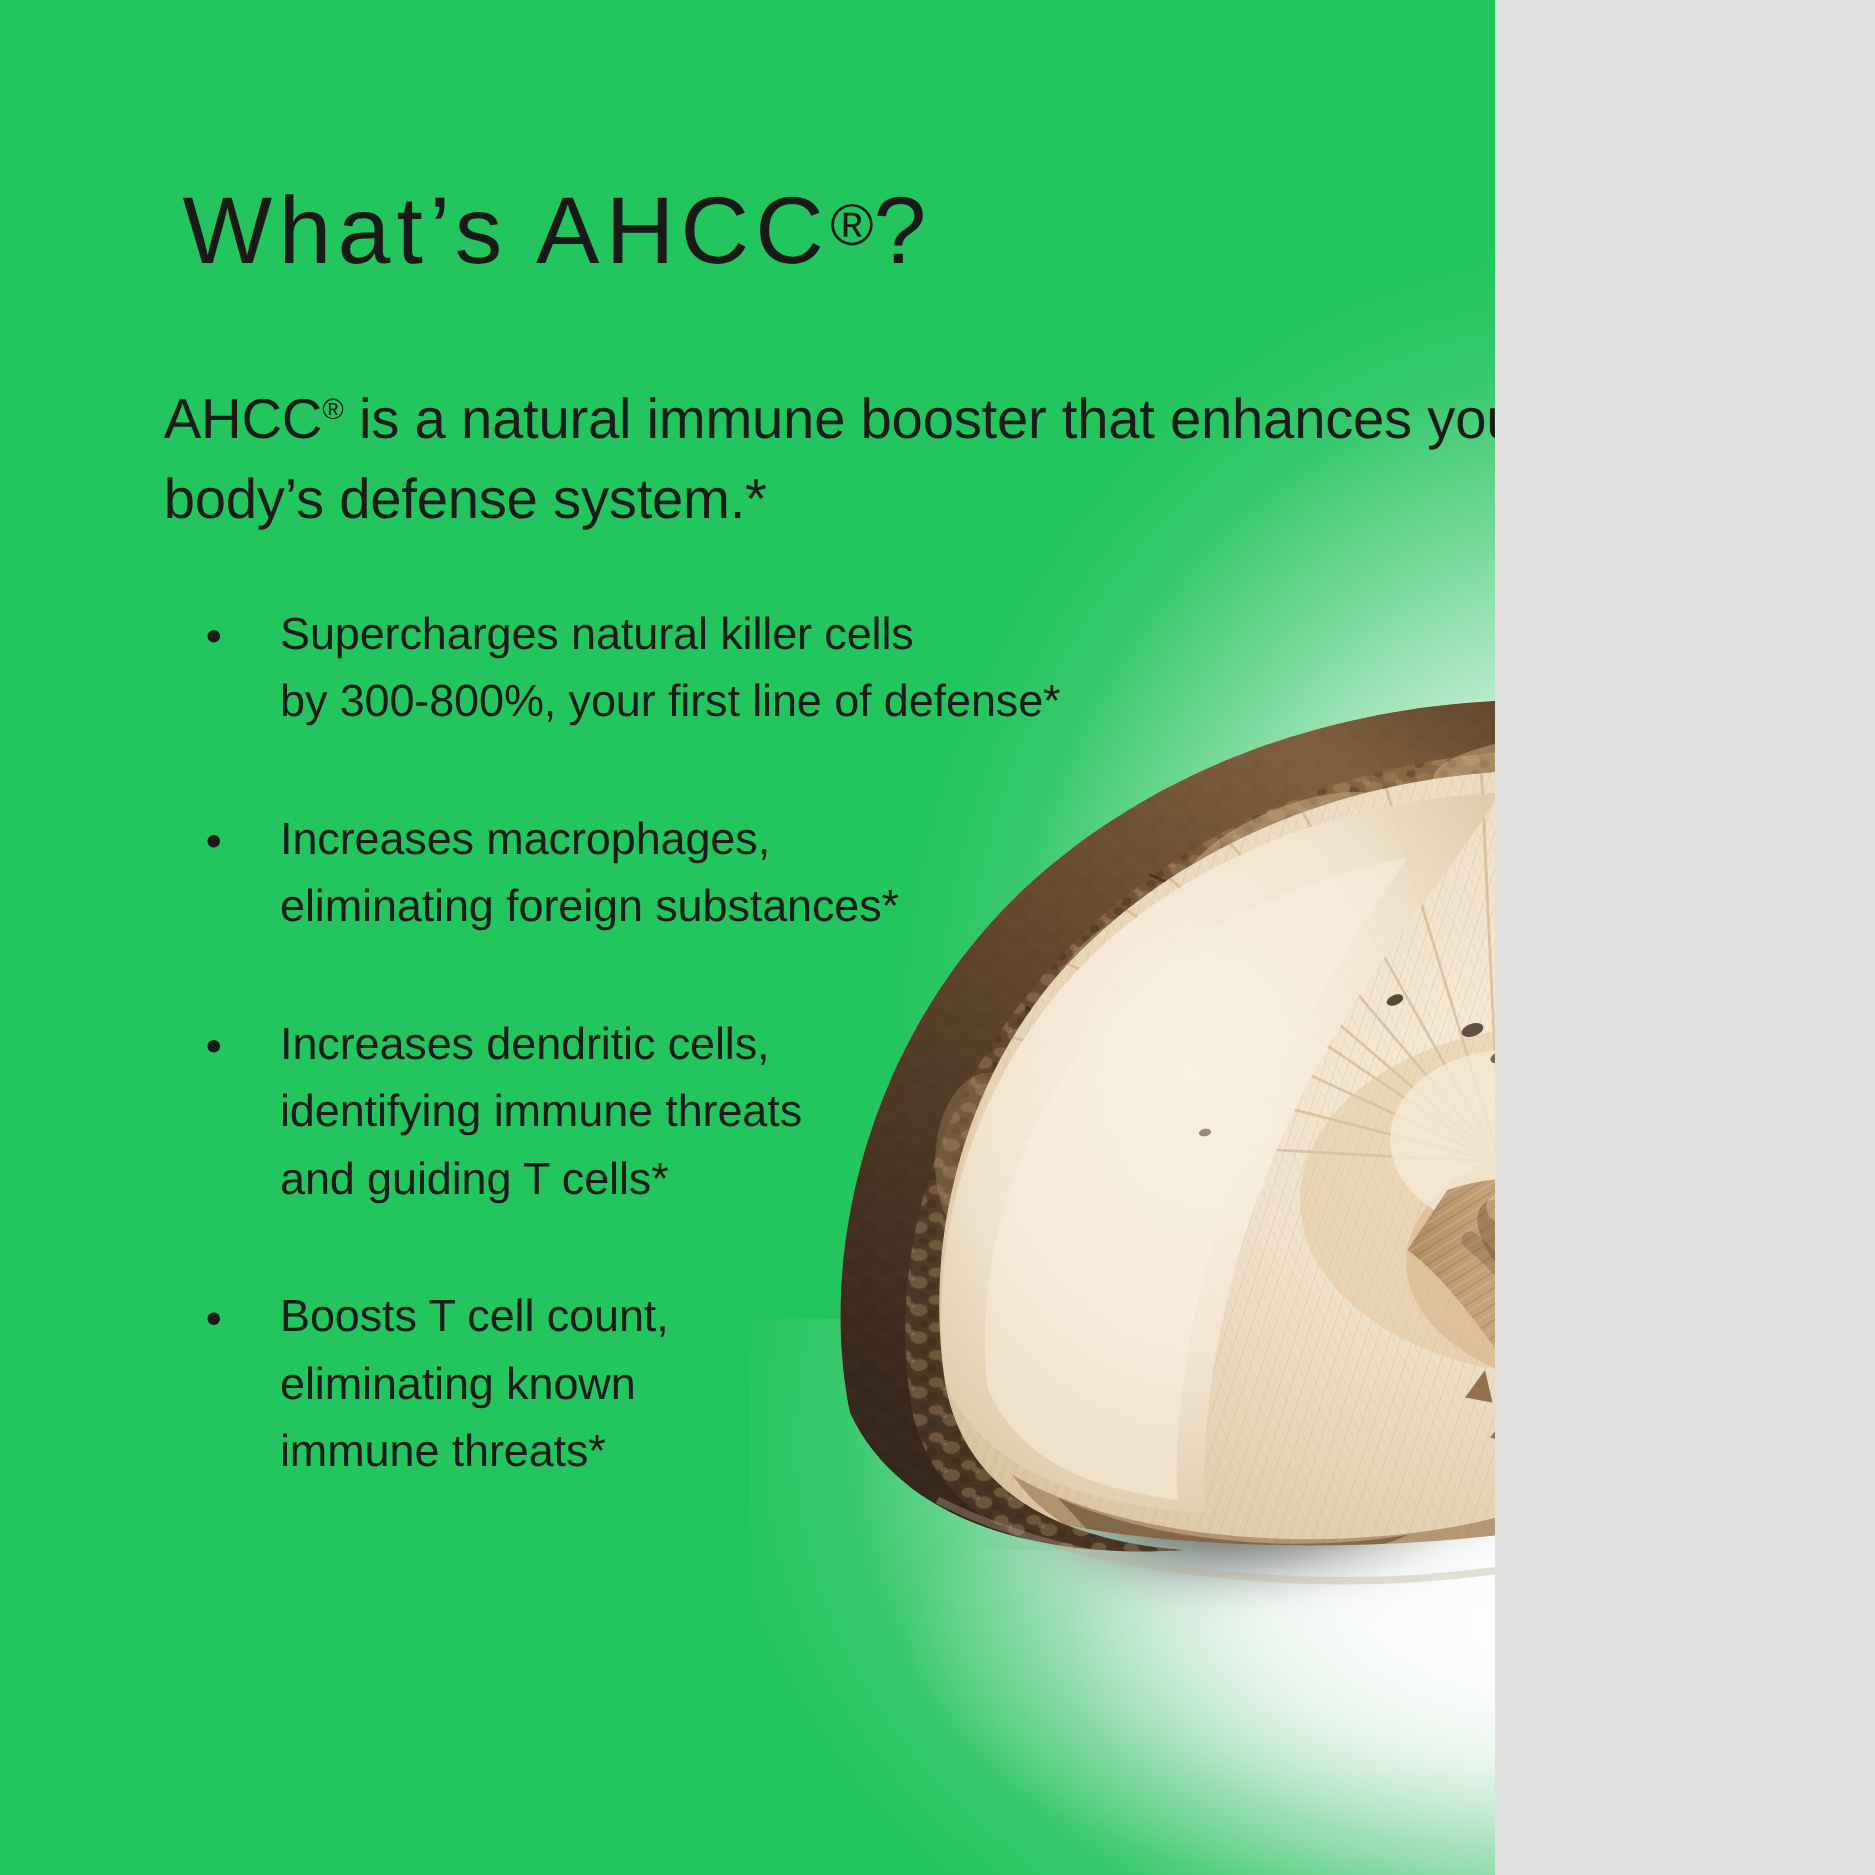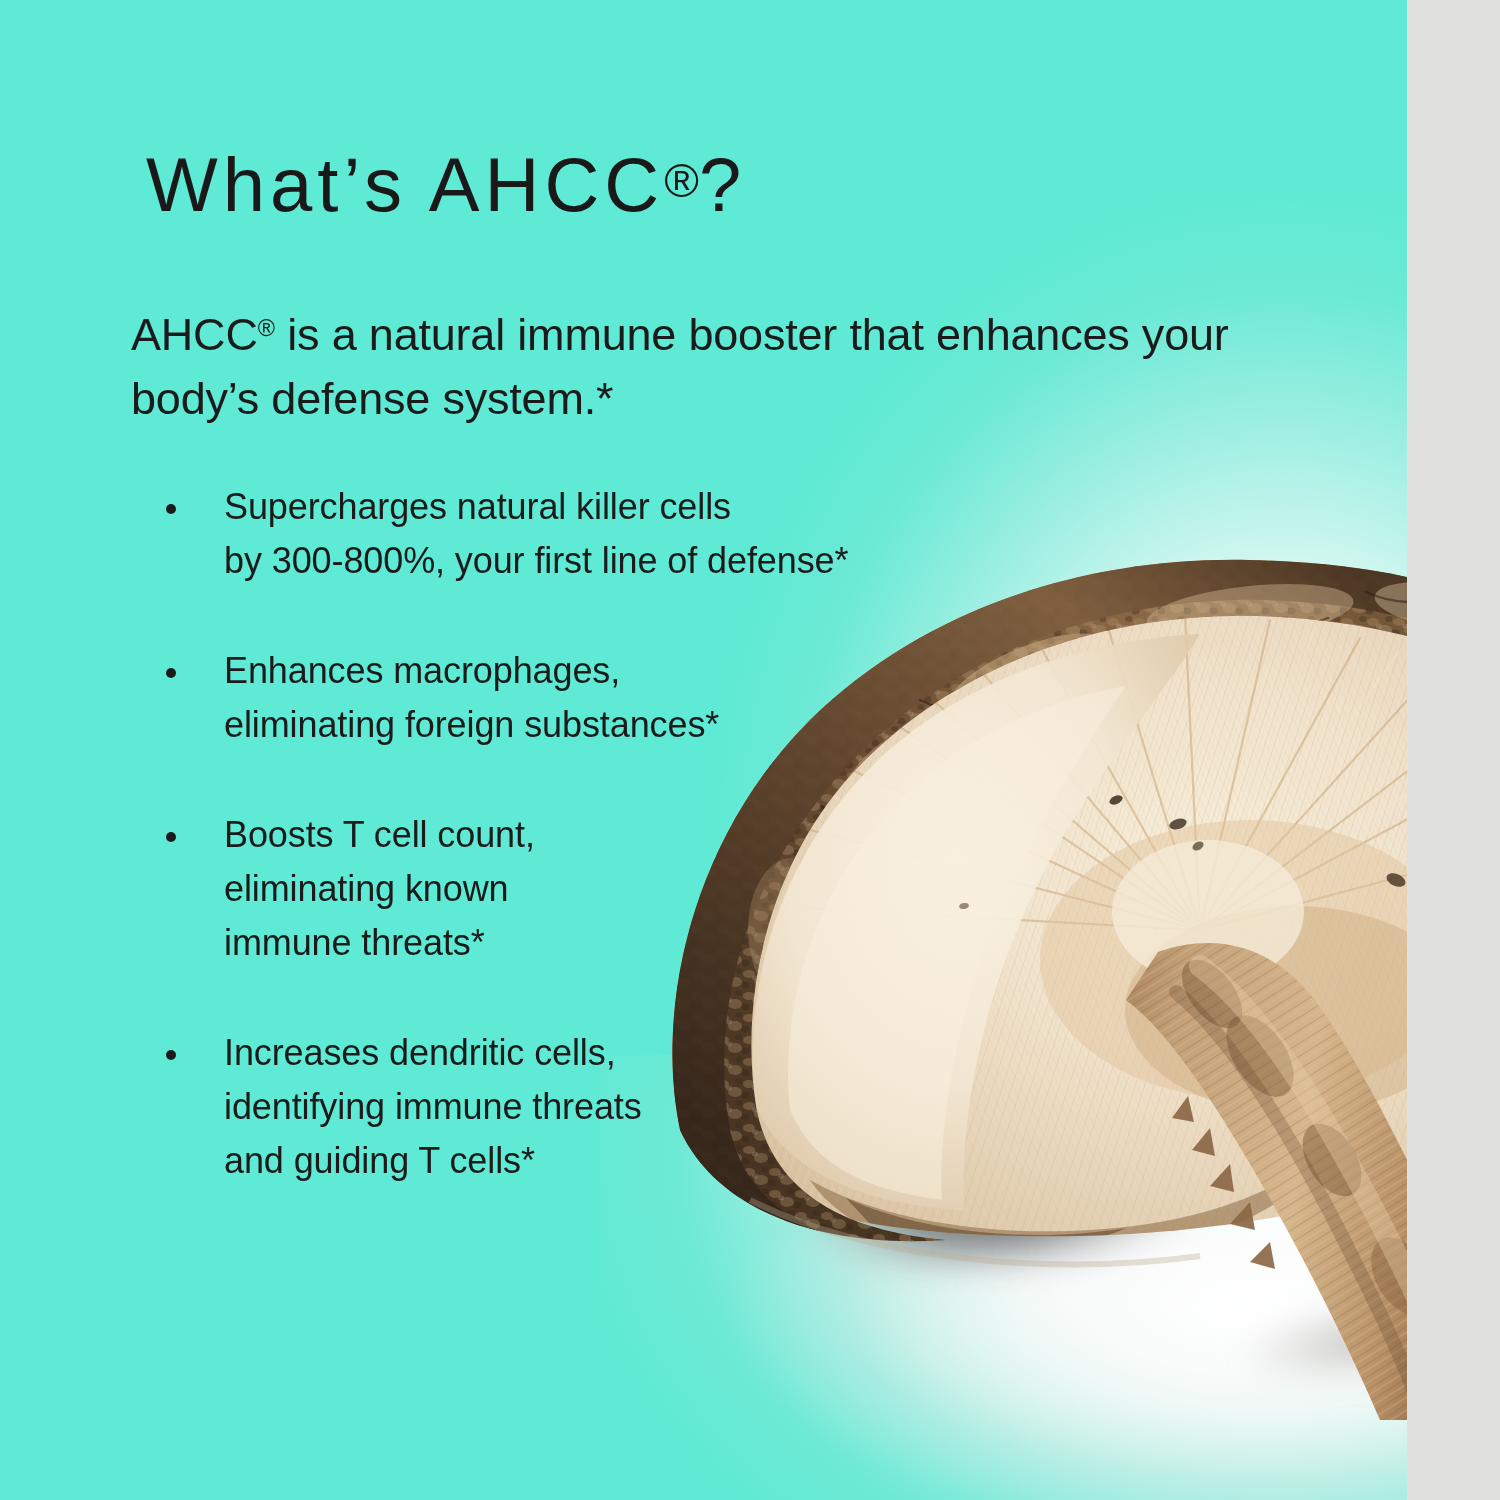--- a/index.html
+++ b/index.html
@@ -9,23 +9,23 @@
   body {
     width: 1500px;
     height: 1500px;
     overflow: hidden;
     font-family: "Liberation Sans", sans-serif;
     background: #e1e1e0;
   }
 
   #page {
     position: relative;
-    width: 1407px;
+    width: 1196px;
     height: 1500px;
-    background: #5eead4;
+    background: #22c55e;
     overflow: hidden;
   }
 
   
   #photo-panel {
     position: absolute;
     left: 560px;
     top: 0;
     width: 940px;
     height: 1500px;
@@ -452,31 +452,31 @@
     <p class="subhead"><span>AHCC</span><span class="reg">®</span><span> is a natural immune booster that enhances your body’s defense system.*</span></p>
 
     <ul class="bullet-list">
       <li class="bullet-item">
         <span class="bullet-dot"></span>
         <span class="bullet-text">Supercharges natural killer cells
 by 300-800%, your first line of defense*</span>
       </li>
       <li class="bullet-item">
         <span class="bullet-dot"></span>
-        <span class="bullet-text">Enhances macrophages,
+        <span class="bullet-text">Increases macrophages,
 eliminating foreign substances*</span>
+      </li>
+      <li class="bullet-item">
+        <span class="bullet-dot"></span>
+        <span class="bullet-text">Increases dendritic cells,
+identifying immune threats
+and guiding T cells*</span>
       </li>
       <li class="bullet-item">
         <span class="bullet-dot"></span>
         <span class="bullet-text">Boosts T cell count,
 eliminating known
 immune threats*</span>
       </li>
-      <li class="bullet-item">
-        <span class="bullet-dot"></span>
-        <span class="bullet-text">Increases dendritic cells,
-identifying immune threats
-and guiding T cells*</span>
-      </li>
     </ul>
 
   </div>
 </div>
 
 </body></html>

